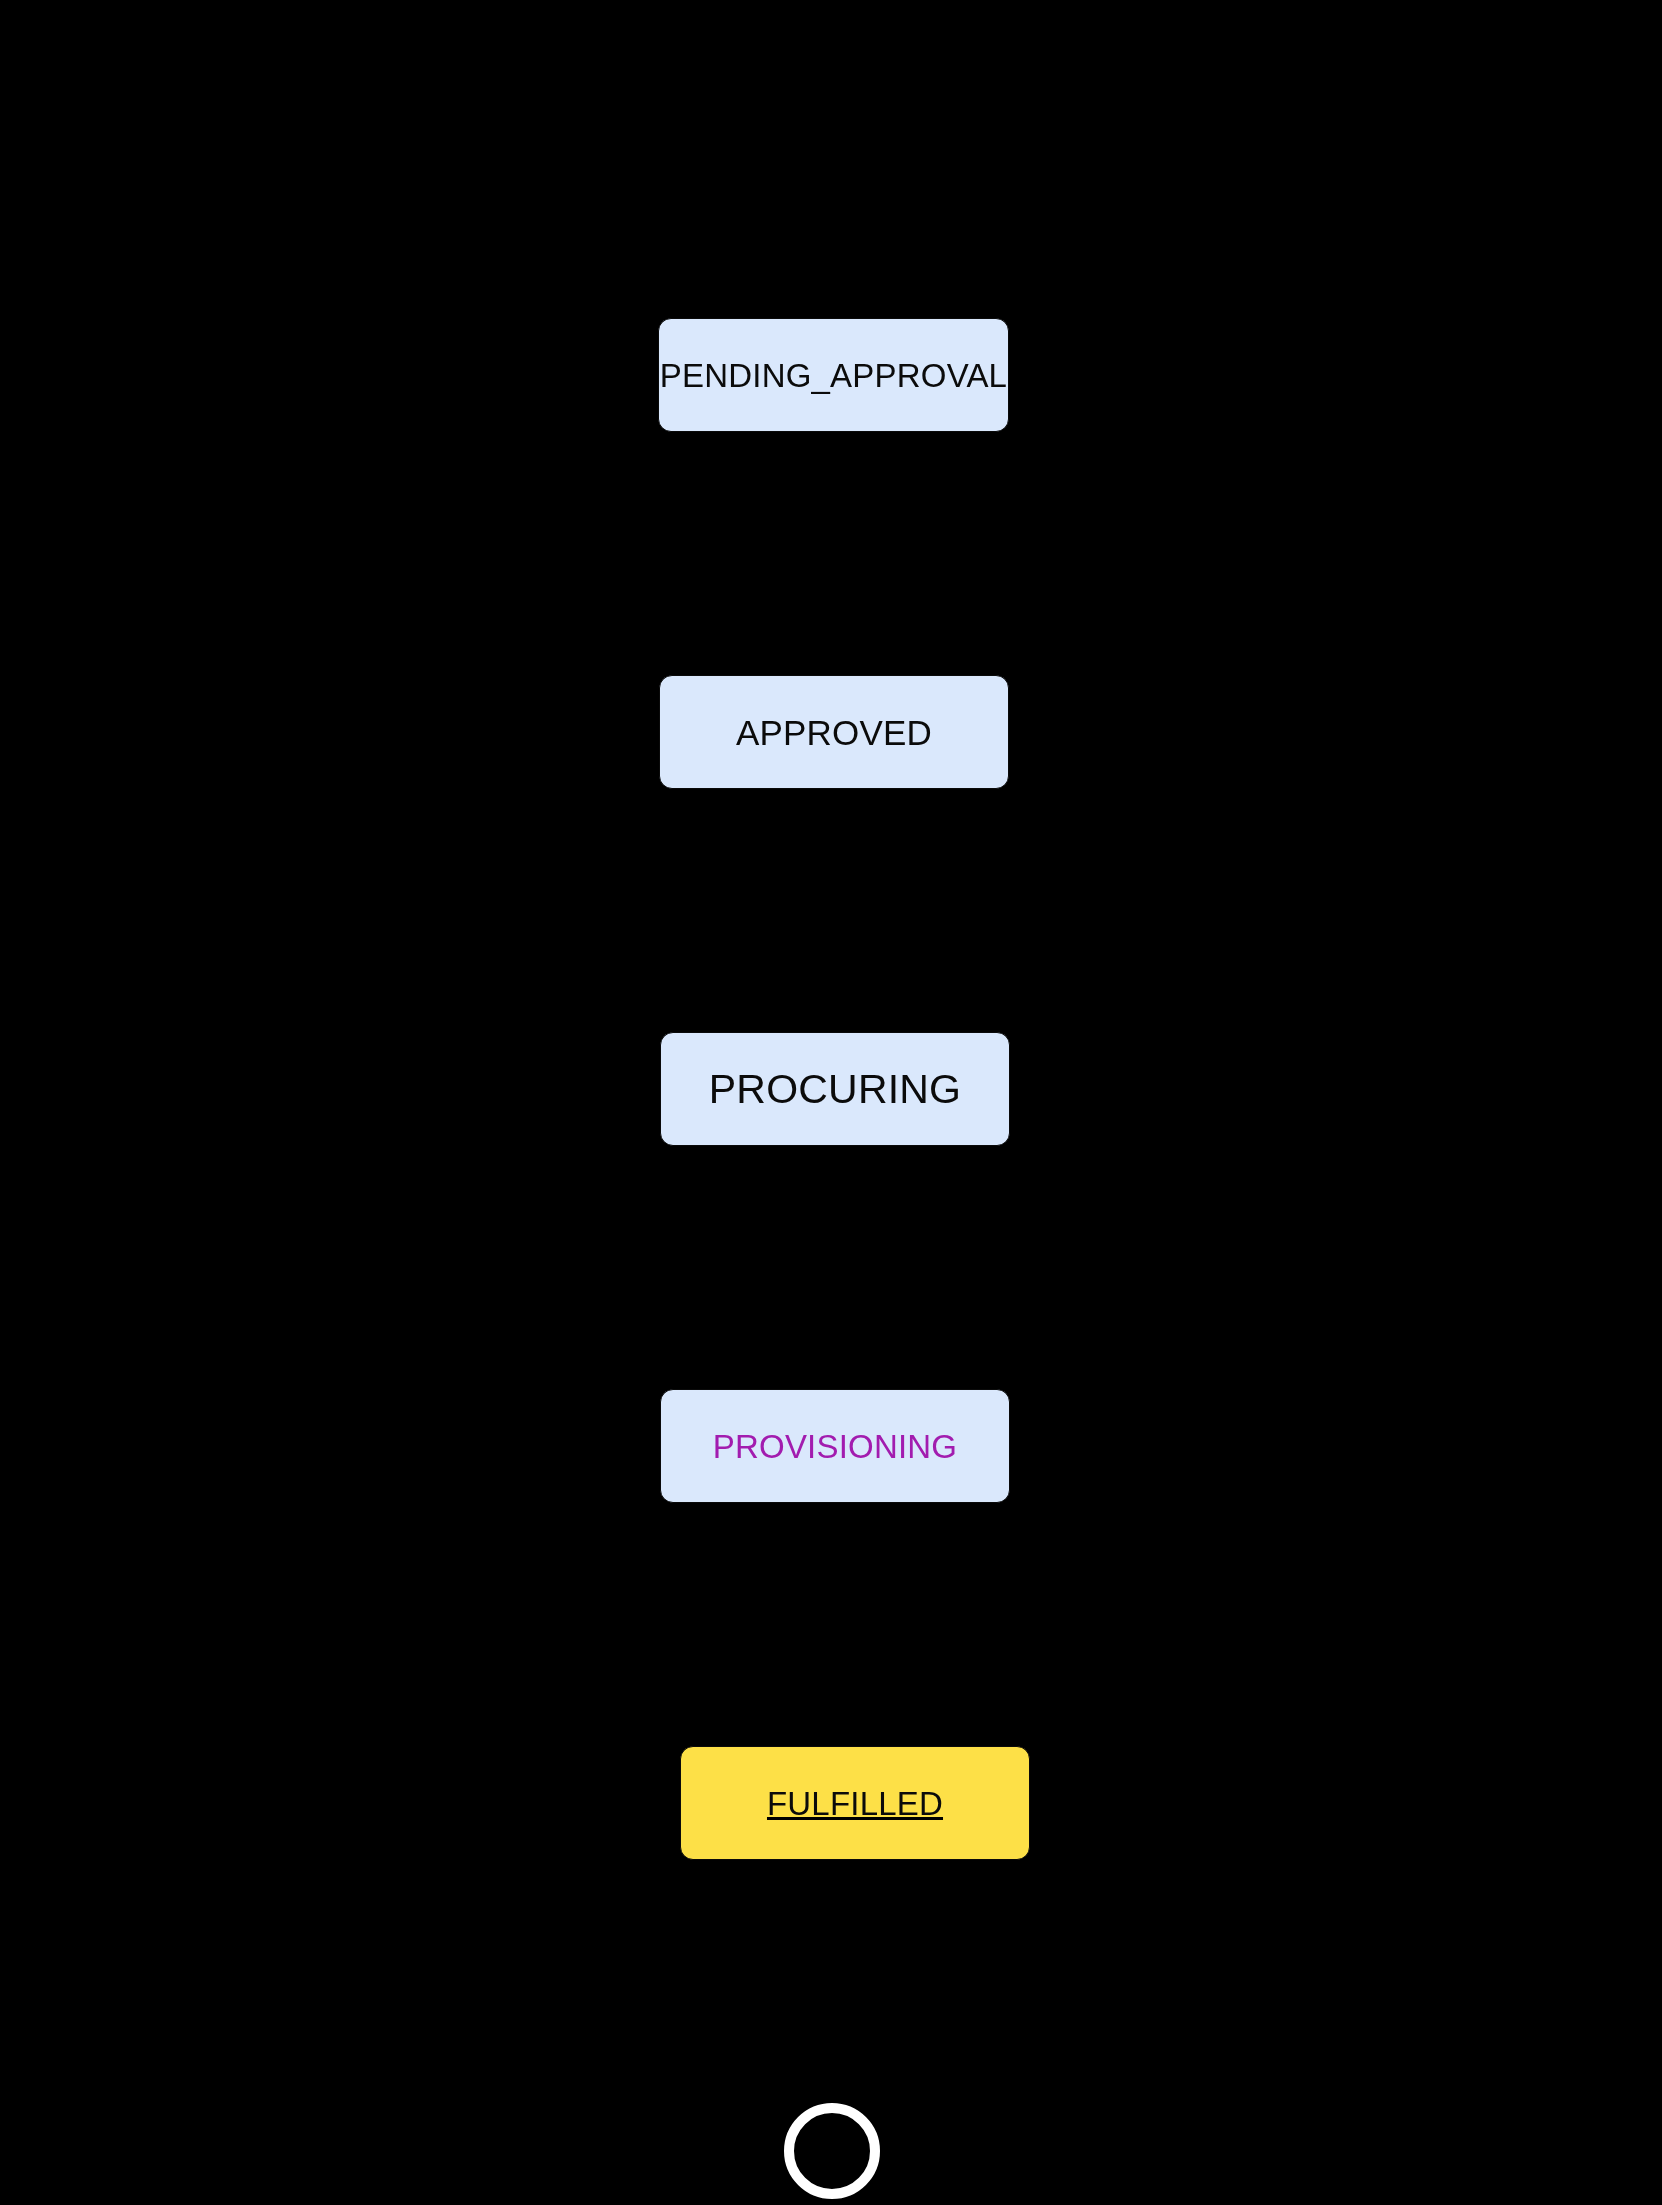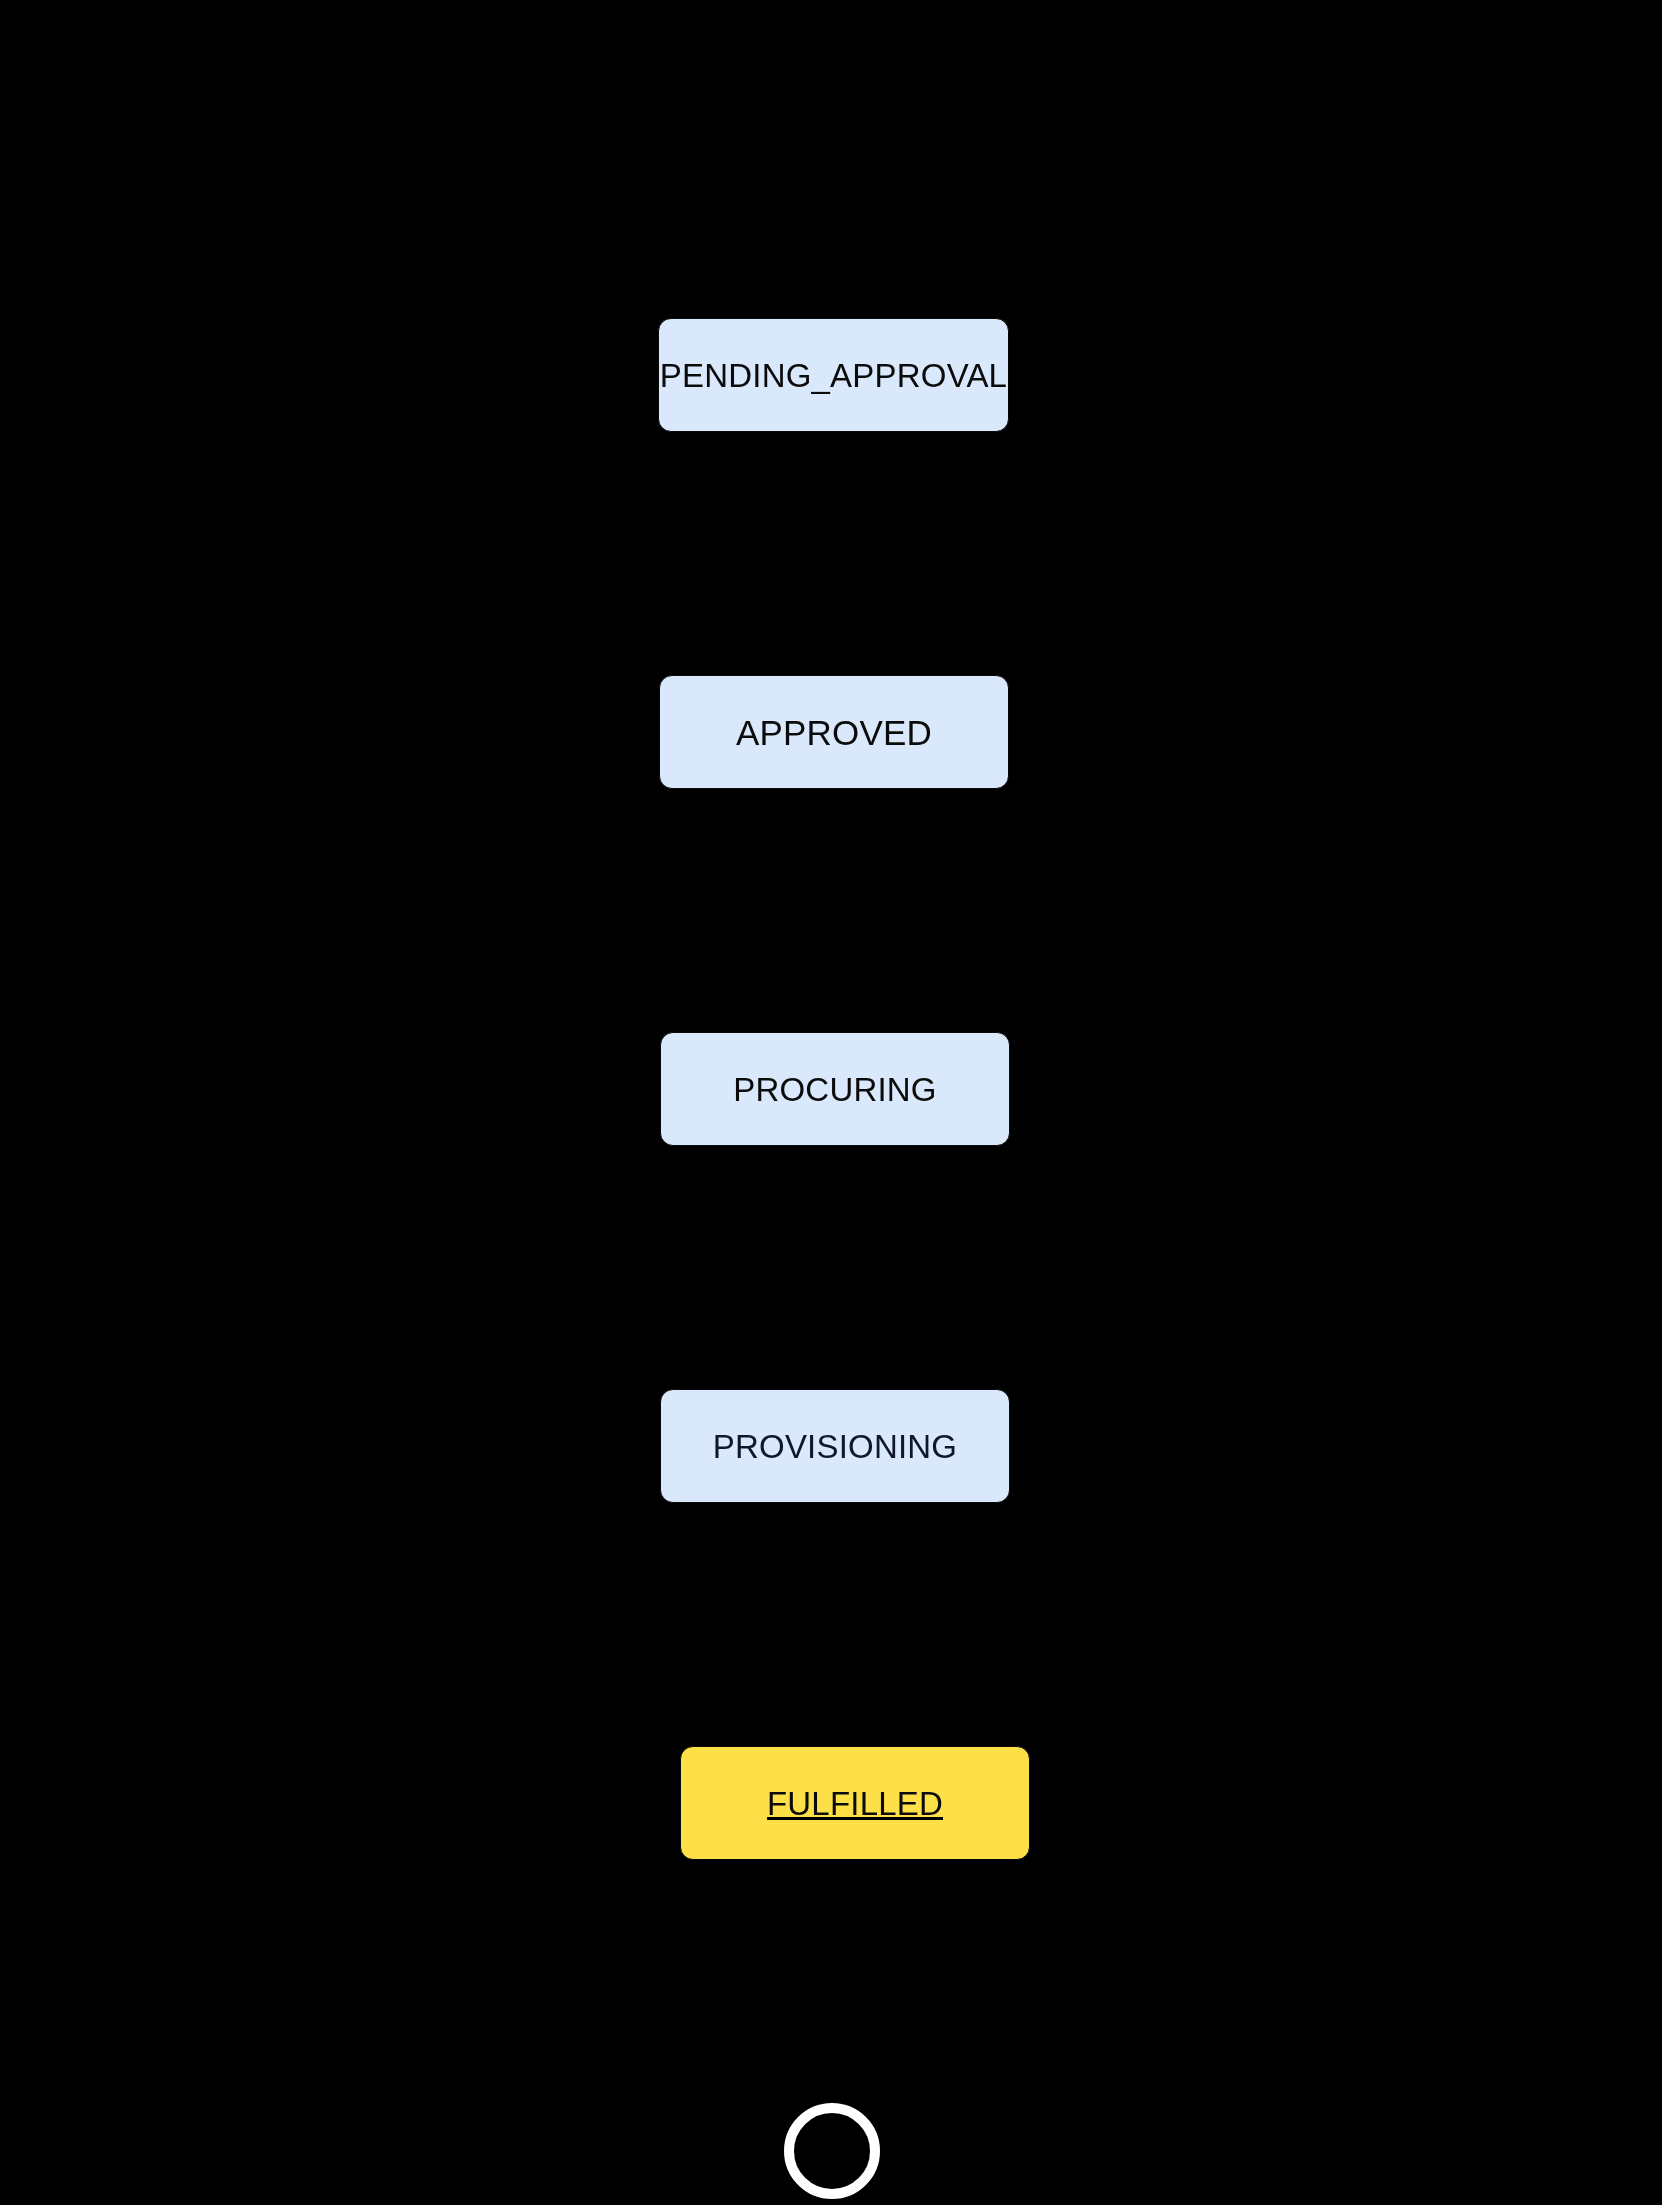--- a/index.html
+++ b/index.html
@@ -78,25 +78,25 @@
 
     <div class="state-node" style="left: 658px; top: 318px; width: 351px; height: 114px; background: rgb(218, 232, 252); border-color: rgb(10, 10, 10); border-radius: 13px;">
       <span class="state-node-label" style="color: rgb(11, 11, 11); font-size: 33px;">PENDING_APPROVAL</span>
     </div>
 
     <div class="state-node" style="left: 659px; top: 675px; width: 350px; height: 114px; background: rgb(218, 232, 252); border-color: rgb(10, 10, 10); border-radius: 13px;">
       <span class="state-node-label" style="color: rgb(11, 11, 11); font-size: 35px;">APPROVED</span>
     </div>
 
     <div class="state-node" style="left: 660px; top: 1032px; width: 350px; height: 114px; background: rgb(218, 232, 252); border-color: rgb(10, 10, 10); border-radius: 13px;">
-      <span class="state-node-label" style="color: rgb(11, 11, 11); font-size: 33px;">PROCURING</span>
+      <span class="state-node-label" style="color: rgb(11, 11, 11); font-size: 41px;">PROCURING</span>
     </div>
 
     <div class="state-node" style="left: 660px; top: 1389px; width: 350px; height: 114px; background: rgb(218, 232, 252); border-color: rgb(10, 10, 10); border-radius: 13px;">
-      <span class="state-node-label" style="color: #0f172a; font-size: 33px;">PROVISIONING</span>
+      <span class="state-node-label" style="color: #a21caf; font-size: 33px;">PROVISIONING</span>
     </div>
 
     <div class="state-node" style="left: 680px; top: 1746px; width: 350px; height: 114px; background: #fde047; border-color: rgb(10, 10, 10); border-radius: 13px; text-decoration: underline;">
       <span class="state-node-label" style="color: rgb(11, 11, 11); font-size: 33px;">FULFILLED</span>
     </div>
 
     <div class="final-state" id="final-state-ring" style="left: 784px; top: 2103px; width: 96px; height: 96px; border: 10px solid rgb(255, 255, 255); background: rgb(0, 0, 0);"></div>
 
   </div>
 </div>

